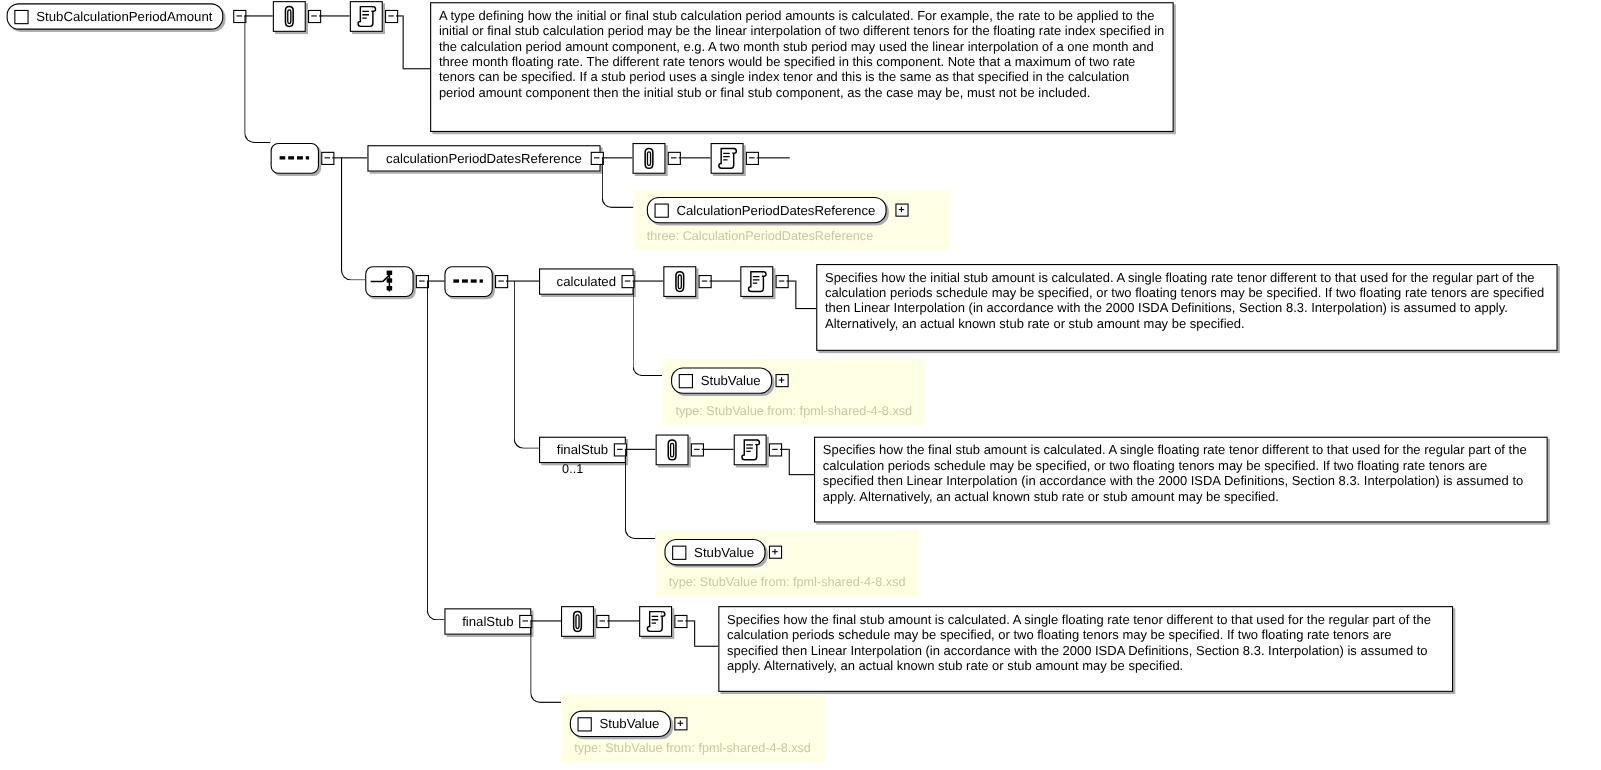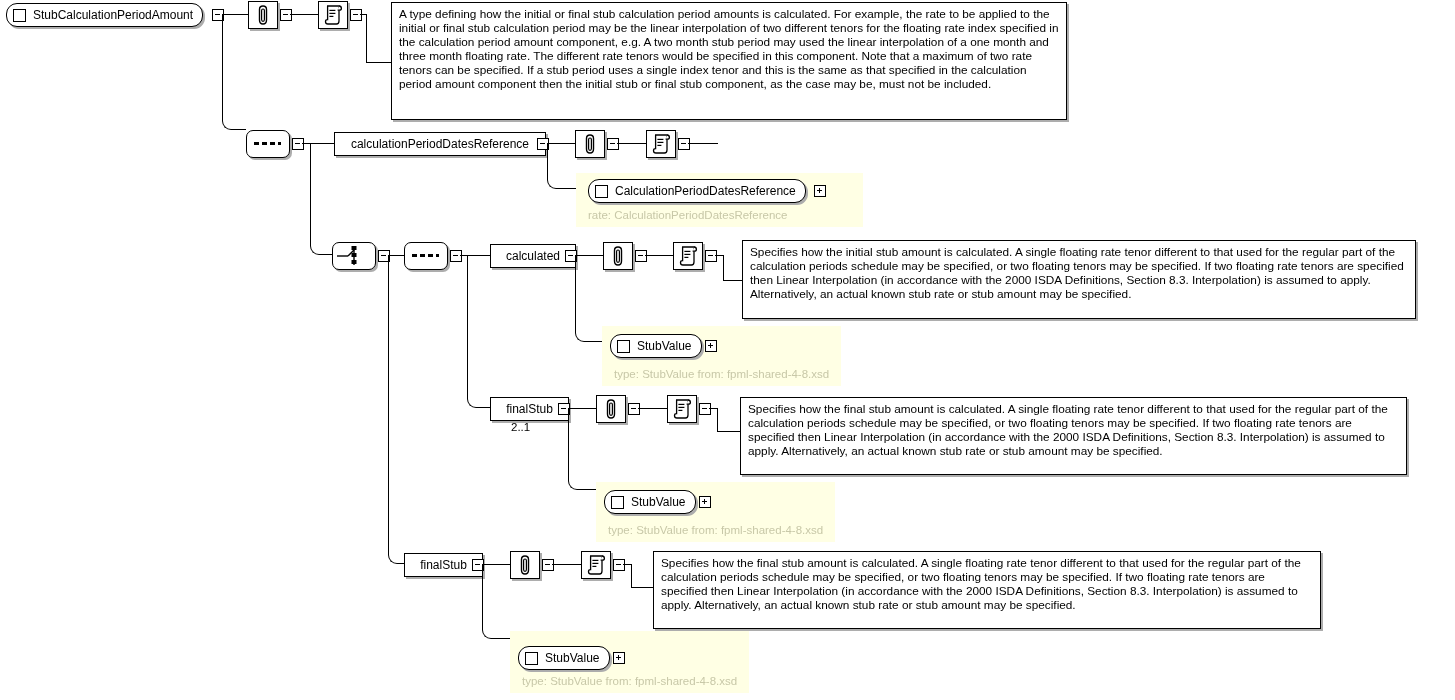--- a/index.html
+++ b/index.html
@@ -237,21 +237,21 @@
       <line x1="10.4" y1="14.4" x2="14.4" y2="14.4" stroke="#000" stroke-width="1.2"></line>
     </svg>
   </div>
   <div class="toggle" style="left:678px; top:138px;"></div>
   <div class="hline" style="left:688px; top:143px; width:30px;"></div>
 
 
   <div class="elbow" style="left:547px; top:143px; width:29px; height:46px;"></div>
 
   <div class="typepanel" style="left:576px; top:173px; width:287px; height:54px;">
-    <span class="tlabel">rate: CalculationPeriodDatesReference</span>
+    <span class="tlabel">three: CalculationPeriodDatesReference</span>
   </div>
   <div class="typenode" style="left:588px; top:179px;">
     <span class="sqicon"></span>
     <span>CalculationPeriodDatesReference</span>
   </div>
   <div class="toggle plus" style="left:814px; top:185px;"></div>
 
   <div class="compositor" style="left:332px; top:242px;">
     <svg class="choice-svg" width="42" height="26" viewBox="0 0 42 26">
       <line x1="4" y1="13" x2="15" y2="13" stroke="#000" stroke-width="1.4"></line>
@@ -312,21 +312,21 @@
   <div class="typepanel" style="left:602px; top:326px; width:239px; height:60px;">
     <span class="tlabel">type: StubValue from: fpml-shared-4-8.xsd</span>
   </div>
   <div class="typenode" style="left:610px; top:334px;">
     <span class="sqicon"></span>
     <span>StubValue</span>
   </div>
   <div class="toggle plus" style="left:705px; top:340px;"></div>
 
   <div class="elem" style="left:490px; top:397px; width:63px;">finalStub</div>
-  <span class="card" style="left:511px; top:421px;">2..1</span>
+  <span class="card" style="left:511px; top:421px;">0..1</span>
   <div class="toggle" style="left:558px; top:403px;"></div>
 
   <div class="hline" style="left:568px; top:408px; width:28px;"></div>
 
   <div class="iconbox" style="left:596px; top:395px;">
     <svg width="28" height="26" viewBox="0 0 28 26">
       <path d="M14 4 C11.5 4 10.5 5.6 10.5 7.4 L10.5 18 C10.5 20.4 12 22 14 22
                C16 22 17.5 20.4 17.5 18 L17.5 7.4 C17.5 5.6 16.5 4 14 4 Z" fill="none" stroke="#000" stroke-width="1.4"></path>
       <path d="M14 7 C13 7 12.6 7.8 12.6 8.6 L12.6 17.6 C12.6 18.8 13.2 19.4 14 19.4
                C14.8 19.4 15.4 18.8 15.4 17.6 L15.4 8.6 C15.4 7.8 15 7 14 7 Z" fill="none" stroke="#000" stroke-width="1.2"></path>

